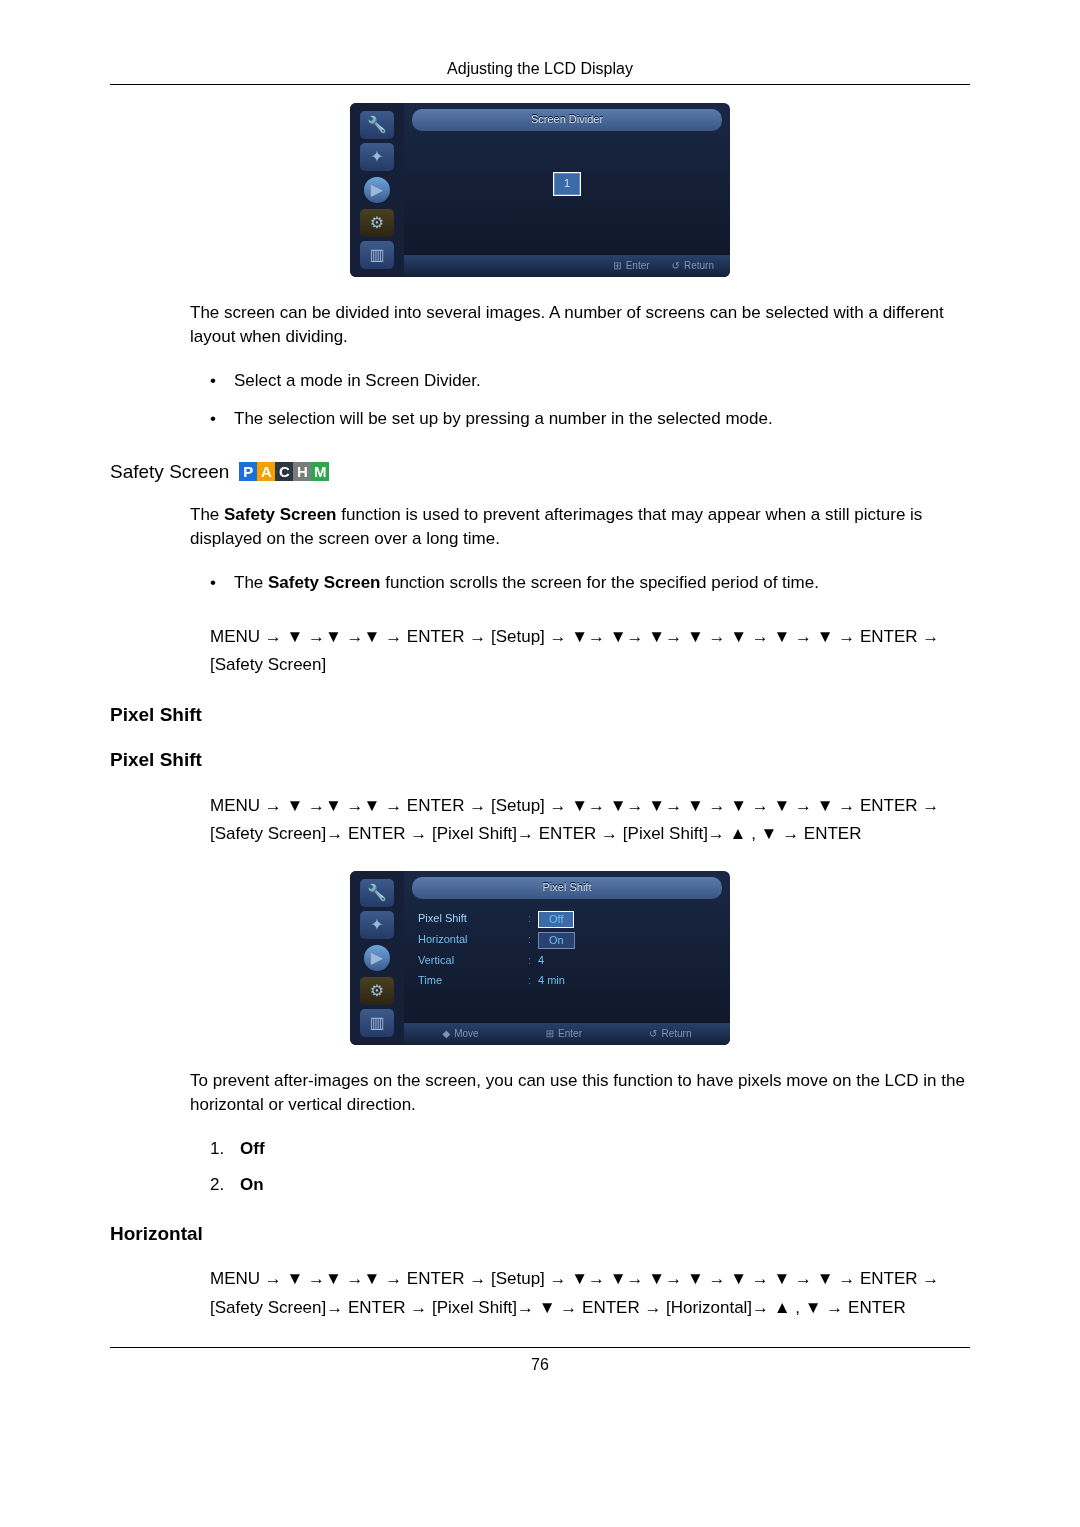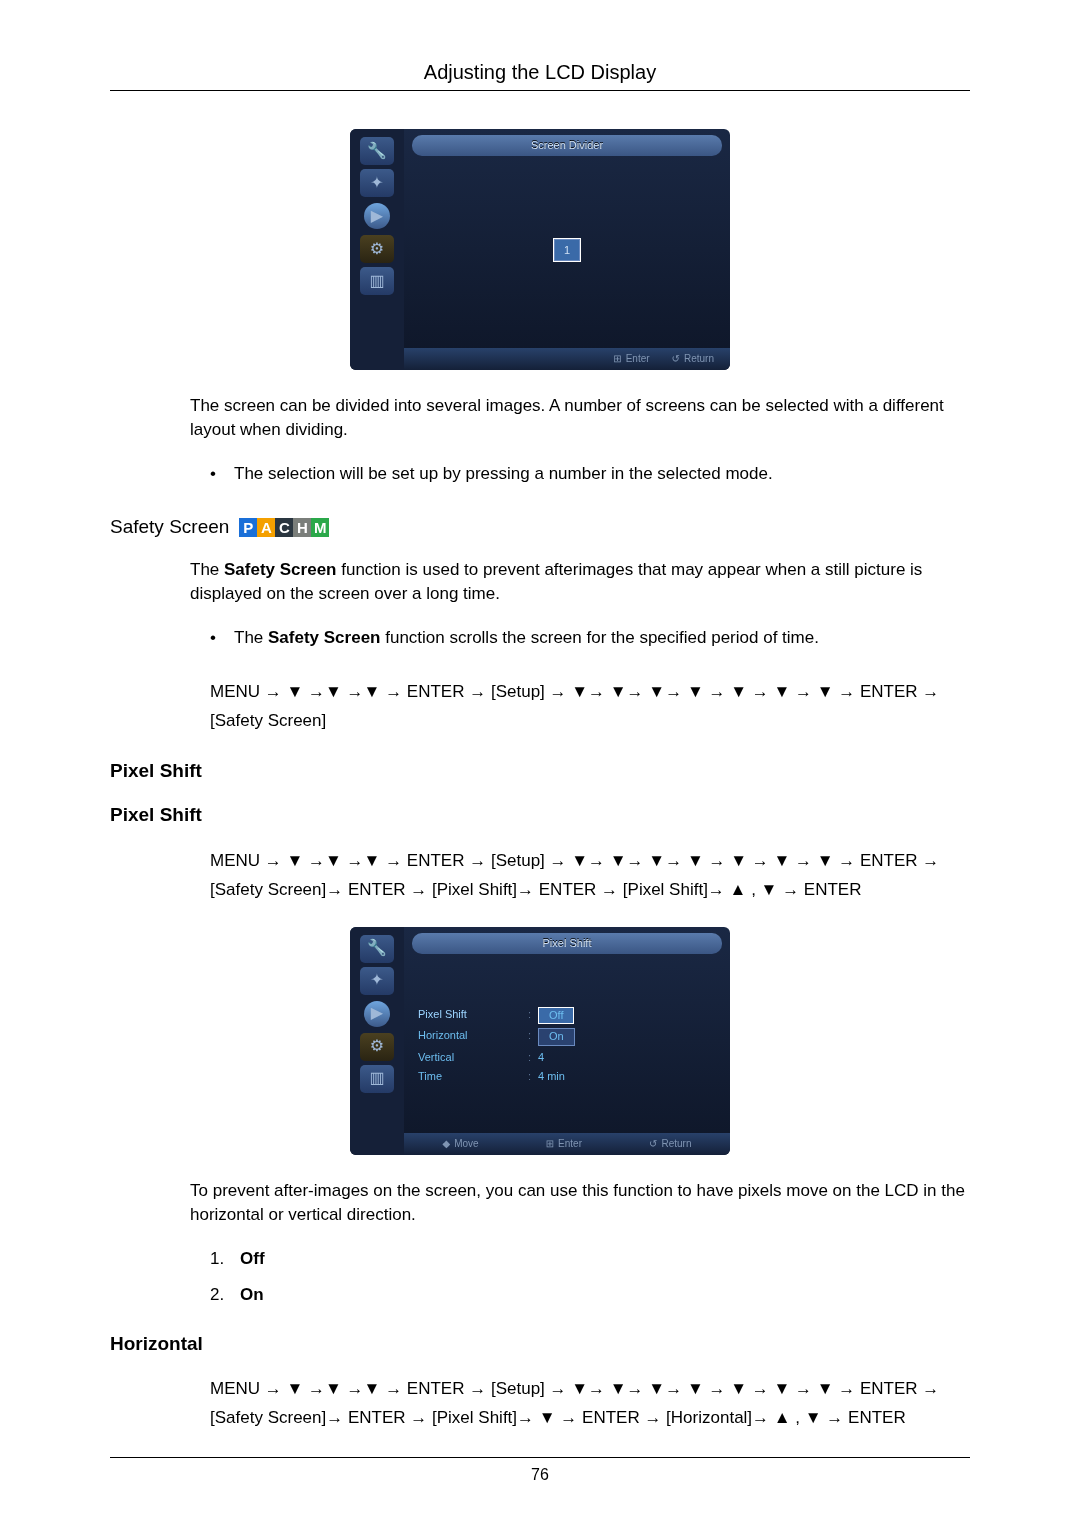--- a/index.html
+++ b/index.html
@@ -8,24 +8,24 @@
     background: #fff;
     color: #000;
     width: 1080px;
     margin: 0 auto;
     padding: 58px 110px 40px 110px;
     font-size: 17px;
     line-height: 1.4;
   }
   .header-title {
     text-align: center;
-    font-size: 20px;
+    font-size: 16px;
     padding-bottom: 4px;
     border-bottom: 1px solid #000;
-    margin-bottom: 38px;
+    margin-bottom: 18px;
   }
   .osd {
     width: 380px;
     margin: 0 auto 24px auto;
     background: linear-gradient(#1a2844, #0e1628);
     border-radius: 6px;
     display: flex;
     color: #9fb8d8;
     font-size: 11px;
     overflow: hidden;
@@ -50,21 +50,20 @@
   }
   .osd-icon.tool { background: linear-gradient(#3c5a8a, #243a66); }
   .osd-icon.star { background: linear-gradient(#3c5a8a, #243a66); }
   .osd-icon.play { background: linear-gradient(#6fa5de, #3c5a8a); border-radius: 50%; width:26px; height:26px; margin:2px 0;}
   .osd-icon.gear { background: linear-gradient(#4a4020, #2a2412); }
   .osd-icon.bars { background: linear-gradient(#3c5a8a, #243a66); }
   .osd-right {
     flex: 1;
     display: flex;
     flex-direction: column;
-    gap: 41px;
   }
   .osd-titlebar {
     background: linear-gradient(#5a7bac, #3a5684);
     border-radius: 10px;
     margin: 6px 8px 0 8px;
     padding: 3px 0;
     text-align: center;
     color: #cfe0f4;
     font-size: 11px;
     text-shadow: 0 -1px 0 #000;
@@ -223,20 +222,21 @@
           <span>↺</span>
           <span>Return</span>
         </span>
     </div>
   </div>
 </div>
 
 <p class="para">The screen can be divided into several images. A number of screens can be selected with a different layout when dividing.</p>
 
 <ul class="bullets">
+  <li>Select a mode in Screen Divider.</li>
   <li>The selection will be set up by pressing a number in the selected mode.</li>
 </ul>
 
 <div class="section-h">
   <span>Safety Screen</span>
   <span class="badges">
     <span class="badge P">P</span>
     <span class="badge A">A</span>
     <span class="badge C">C</span>
     <span class="badge H">H</span>

